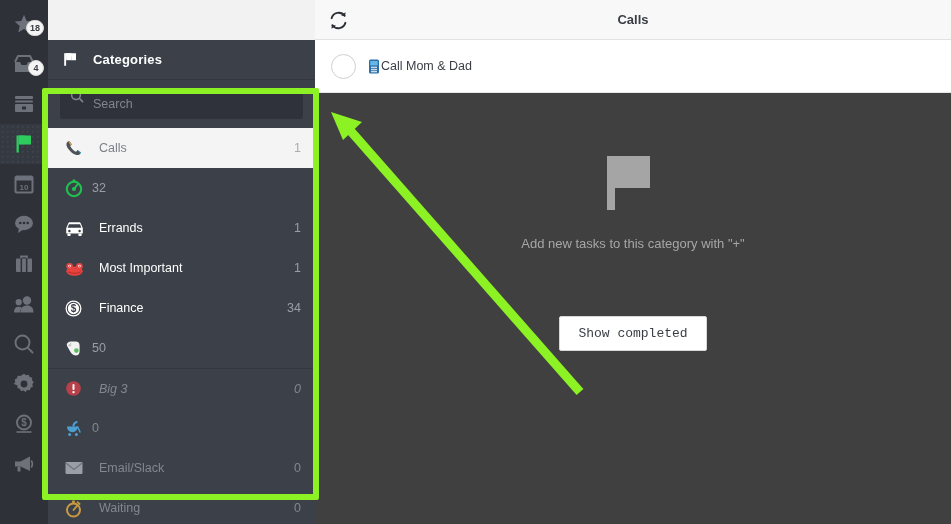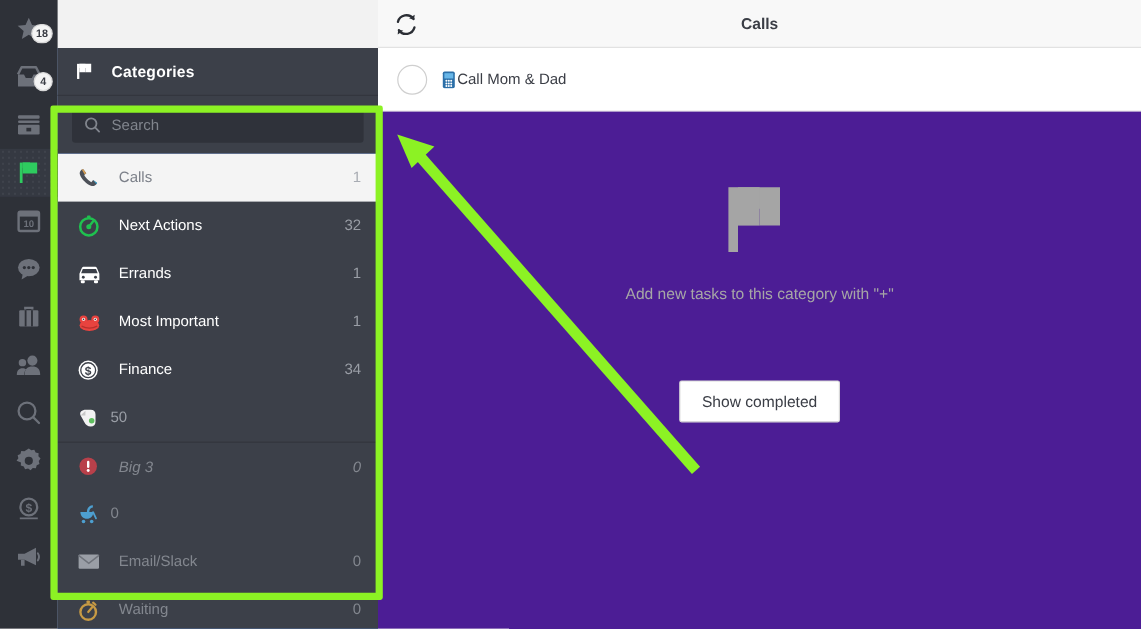--- a/index.html
+++ b/index.html
@@ -72,21 +72,21 @@
   }
   .search-wrap {
     padding: 9px 12px 9px 12px;
     flex: 0 0 auto;
     background: #3c4049;
   }
   .search-box {
     height: 30px;
     background: #2f323a;
     border-radius: 3px;
-    display: flex; align-items: center;
+    display: flex; 
     padding: 0 10px;
   }
   .search-box .s-icon { margin-right: 9px; display: flex; }
   .search-input {
     background: transparent; border: 0; outline: none;
     color: #b9bcc2; font-size: 12.5px;
     font-family: "Liberation Sans", sans-serif;
     width: 100%;
   }
   .search-input::placeholder { color: #81858d; }
@@ -151,32 +151,32 @@
     background: #f1483f; display: inline-block;
   }
   .meta-text { font-size: 10px; color: #a6a6a6; }
   .meta-icon { display: inline-flex; }
 
   .empty-state {
     flex: 1 1 auto;
     display: flex; flex-direction: column;
     align-items: center; justify-content: flex-start;
     padding-top: 57px;
-    background: #4c1d95;
+    background: #404040;
   }
   .empty-flag { margin-bottom: 20px; }
   .empty-text { font-size: 13px; color: #a6a6a6; }
   .show-completed {
     margin-top: 65px;
     background: #ffffff;
     border: 1px solid #d7d7d7;
     border-radius: 2px;
     padding: 9px 18px;
     font-size: 13px; color: #3a3d45;
-    font-family: Liberation Sans, sans-serif;
+    font-family: Liberation Mono, monospace;
     cursor: pointer;
   }
 
   
   .annot { position: absolute; pointer-events: none; z-index: 40; }
   .highlight-box {
     left: 42px; top: 88px;
     width: 277px; height: 412px;
     border: 6px solid #8cf224;
     border-radius: 2px;
@@ -355,21 +355,20 @@
 
       <div class="cat-row">
         <span class="cat-icon">
           <svg width="20" height="20" viewBox="0 0 20 20">
             <circle cx="10" cy="11" r="7.2" fill="none" stroke="#1fc14f" stroke-width="2.1"></circle>
             <path d="M10 11 L13.8 6.2" stroke="#1fc14f" stroke-width="2" stroke-linecap="round"></path>
             <circle cx="10" cy="11" r="2.1" fill="#1fc14f"></circle>
             <rect x="8.6" y="1.6" width="2.8" height="2.4" rx="0.6" fill="#1fc14f"></rect>
           </svg>
         </span>
-        <span class="cat-label">Next Actions</span>
         <span class="cat-count">32</span>
       </div>
 
       <div class="cat-row">
         <span class="cat-icon">
           <svg width="21" height="17" viewBox="0 0 21 17">
             <path d="M2.2 8.2 L4.2 3.4 C4.5 2.6 5.2 2.2 6 2.2 L15 2.2 C15.8 2.2 16.5 2.6 16.8 3.4 L18.8 8.2 L18.8 13.6 L2.2 13.6 Z" fill="#ffffff"></path>
             <path d="M5 4.2 L16 4.2 L17.4 7.8 L3.6 7.8 Z" fill="#3c4049"></path>
             <rect x="3.3" y="13.6" width="3.4" height="2.5" rx="1" fill="#ffffff"></rect>
             <rect x="14.3" y="13.6" width="3.4" height="2.5" rx="1" fill="#ffffff"></rect>

